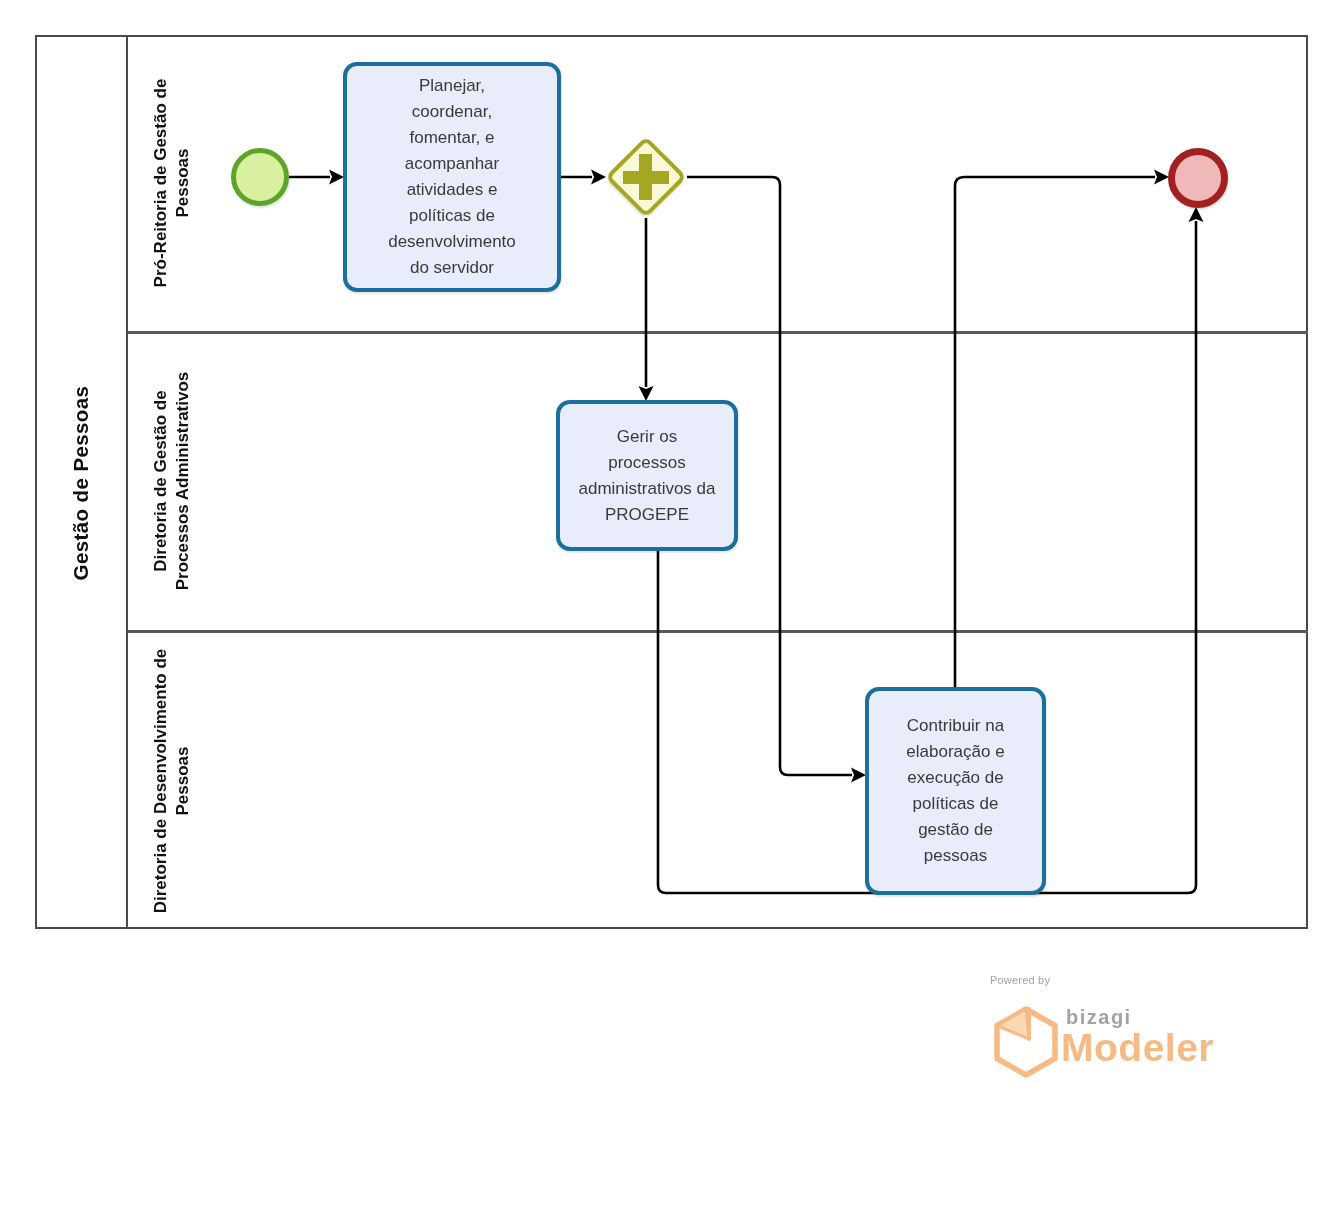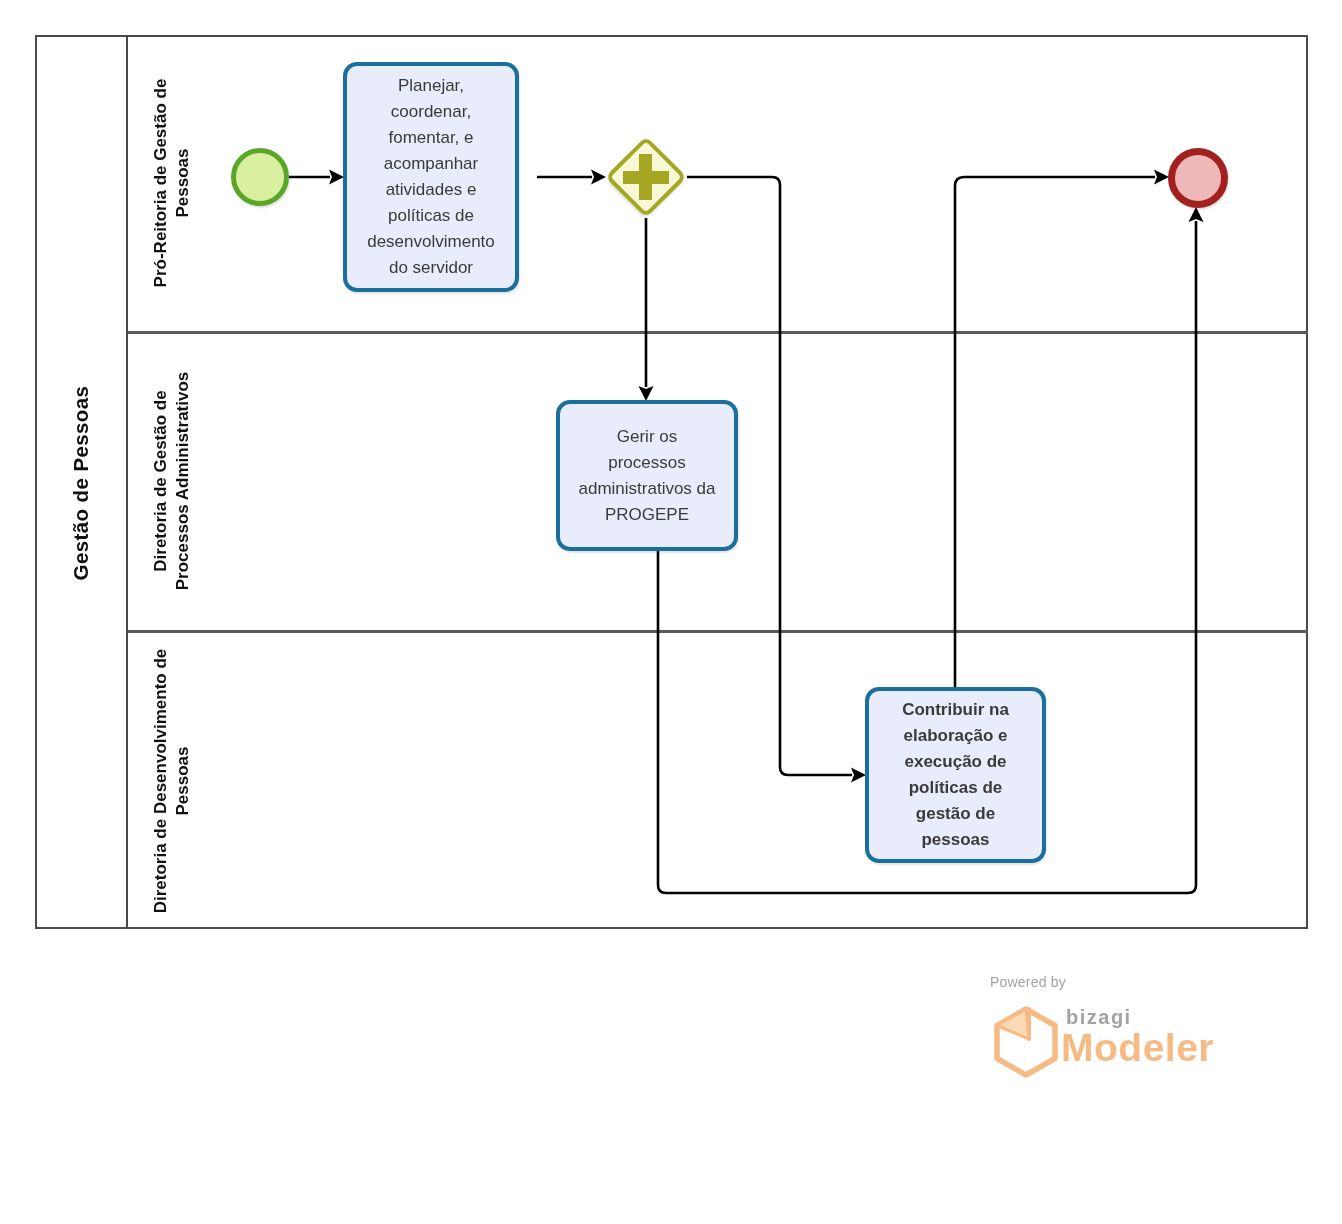--- a/index.html
+++ b/index.html
@@ -15,41 +15,41 @@
 
   .v-label{position:absolute;display:flex;align-items:center;justify-content:center;text-align:center;transform:rotate(-90deg);font-weight:bold;color:#111;}
   .pool-label{left:-129px;top:461px;width:420px;height:44px;font-size:20.5px;letter-spacing:.4px;}
   .lane-label{font-size:17px;line-height:1.32;}
   .lane-label-1{left:47px;top:153px;width:250px;height:60px;}
   .lane-label-2{left:47px;top:451px;width:250px;height:60px;}
   .lane-label-3{left:32px;top:751px;width:280px;height:60px;}
 
   
   .task{position:absolute;display:flex;align-items:center;justify-content:center;text-align:center;background:var(--task_fill);border:4px solid var(--task_border);border-radius:14px;box-sizing:border-box;color:#3a3a3a;font-size:17px;line-height:26px;box-shadow:1px 2px 2px rgba(0,0,0,.10);}
-  .task-1{left:343px;top:62px;width:176px;height:230px;}
+  .task-1{left:343px;top:62px;width:218px;height:230px;}
   .task-2{left:556px;top:400px;width:182px;height:151px;}
-  .task-3{left:865px;top:687px;width:181px;height:176px;font-weight:bold;}
+  .task-3{left:865px;top:687px;width:181px;height:208px;}
   .task-1 span{max-width:142px;display:inline-block;}
   .task-2 span{max-width:140px;display:inline-block;}
   .task-3 span{max-width:124px;display:inline-block;}
 
   .event{position:absolute;border-radius:50%;box-sizing:border-box;box-shadow:1px 2px 2px rgba(0,0,0,.12);}
   .start-event{left:231px;top:148px;width:58px;height:58px;background:var(--start_fill);border:5px solid var(--start_border);}
   .end-event{left:1168px;top:148px;width:60px;height:60px;background:var(--end_fill);border:7px solid var(--end_border);}
 
   .gateway{position:absolute;left:617px;top:148px;width:58px;height:58px;background:var(--gateway_fill);border:4px solid var(--gateway_border);border-radius:8px;box-sizing:border-box;transform:rotate(45deg);box-shadow:1px 2px 2px rgba(0,0,0,.12);}
   .gw-plus-h{position:absolute;left:623px;top:171px;width:46px;height:13px;background:var(--gateway_border);}
   .gw-plus-v{position:absolute;left:639px;top:154px;width:13px;height:46px;background:var(--gateway_border);}
 
   .flows{position:absolute;left:0;top:0;width:1342px;height:1224px;pointer-events:none;}
   .flows path.line{stroke:var(--flow_color);stroke-width:2.6;fill:none;}
   .flows path.arrow{fill:var(--flow_color);stroke:none;}
 
   
-  .powered-by{position:absolute;left:990px;top:974px;font-size:14px;font-weight:500;color:var(--logo_gray);letter-spacing:.2px;}
+  .powered-by{position:absolute;left:990px;top:974px;font-size:11px;font-weight:500;color:var(--logo_gray);letter-spacing:.2px;}
   .logo-hex{position:absolute;left:993px;top:1006px;}
   .brand-bizagi{position:absolute;left:1066px;top:1006px;font-size:20px;color:var(--logo_gray);letter-spacing:1.5px;font-weight:bold;}
   .brand-modeler{position:absolute;left:1061px;top:1026px;font-size:39px;color:var(--logo_orange);letter-spacing:.5px;font-weight:bold;}
 </style>
 </head>
 <body>
 
 <div class="canvas">
 
   <div class="pool"></div>

